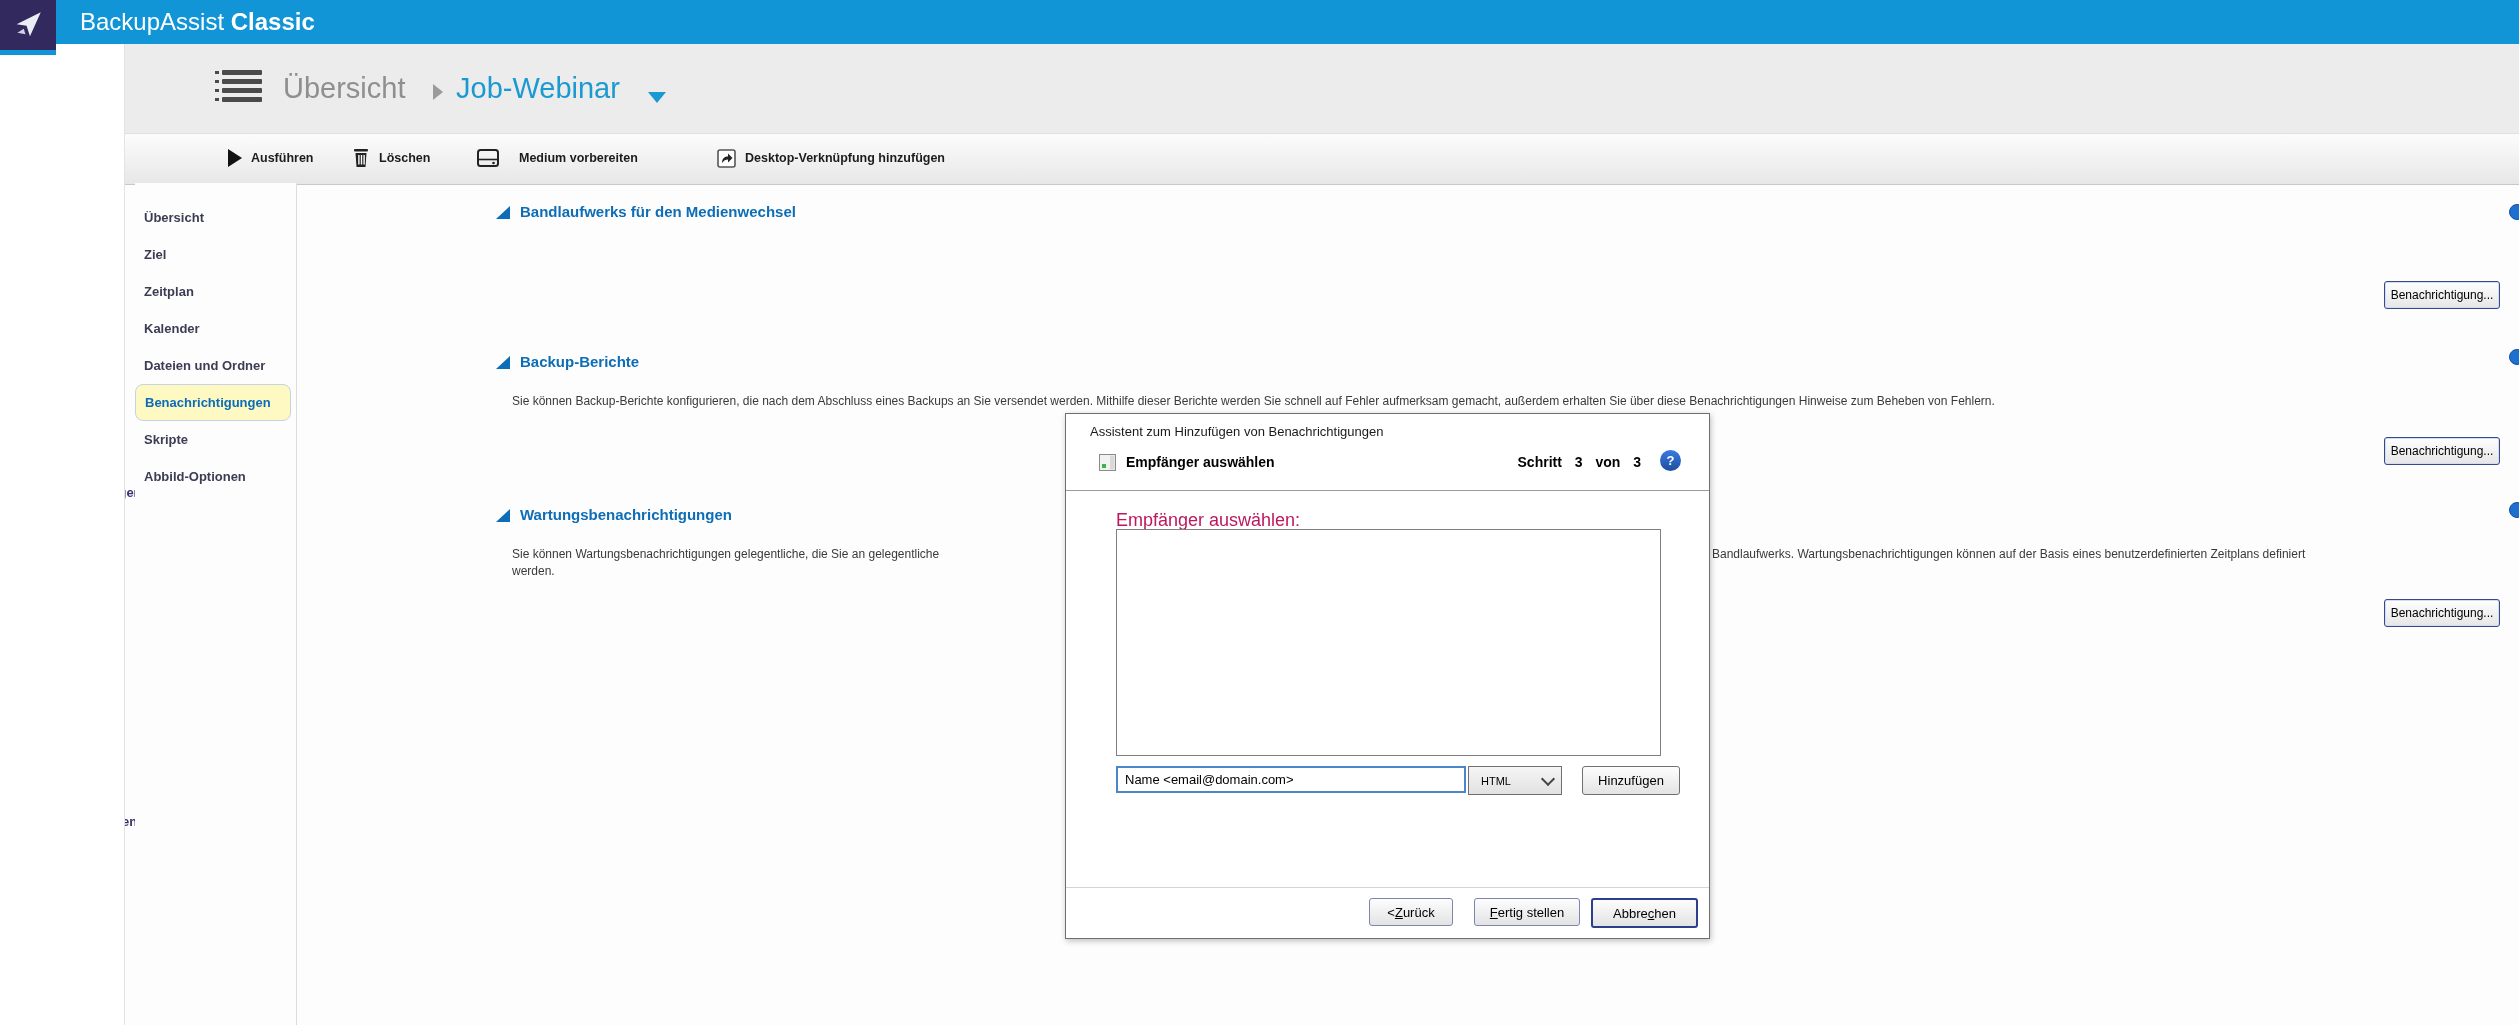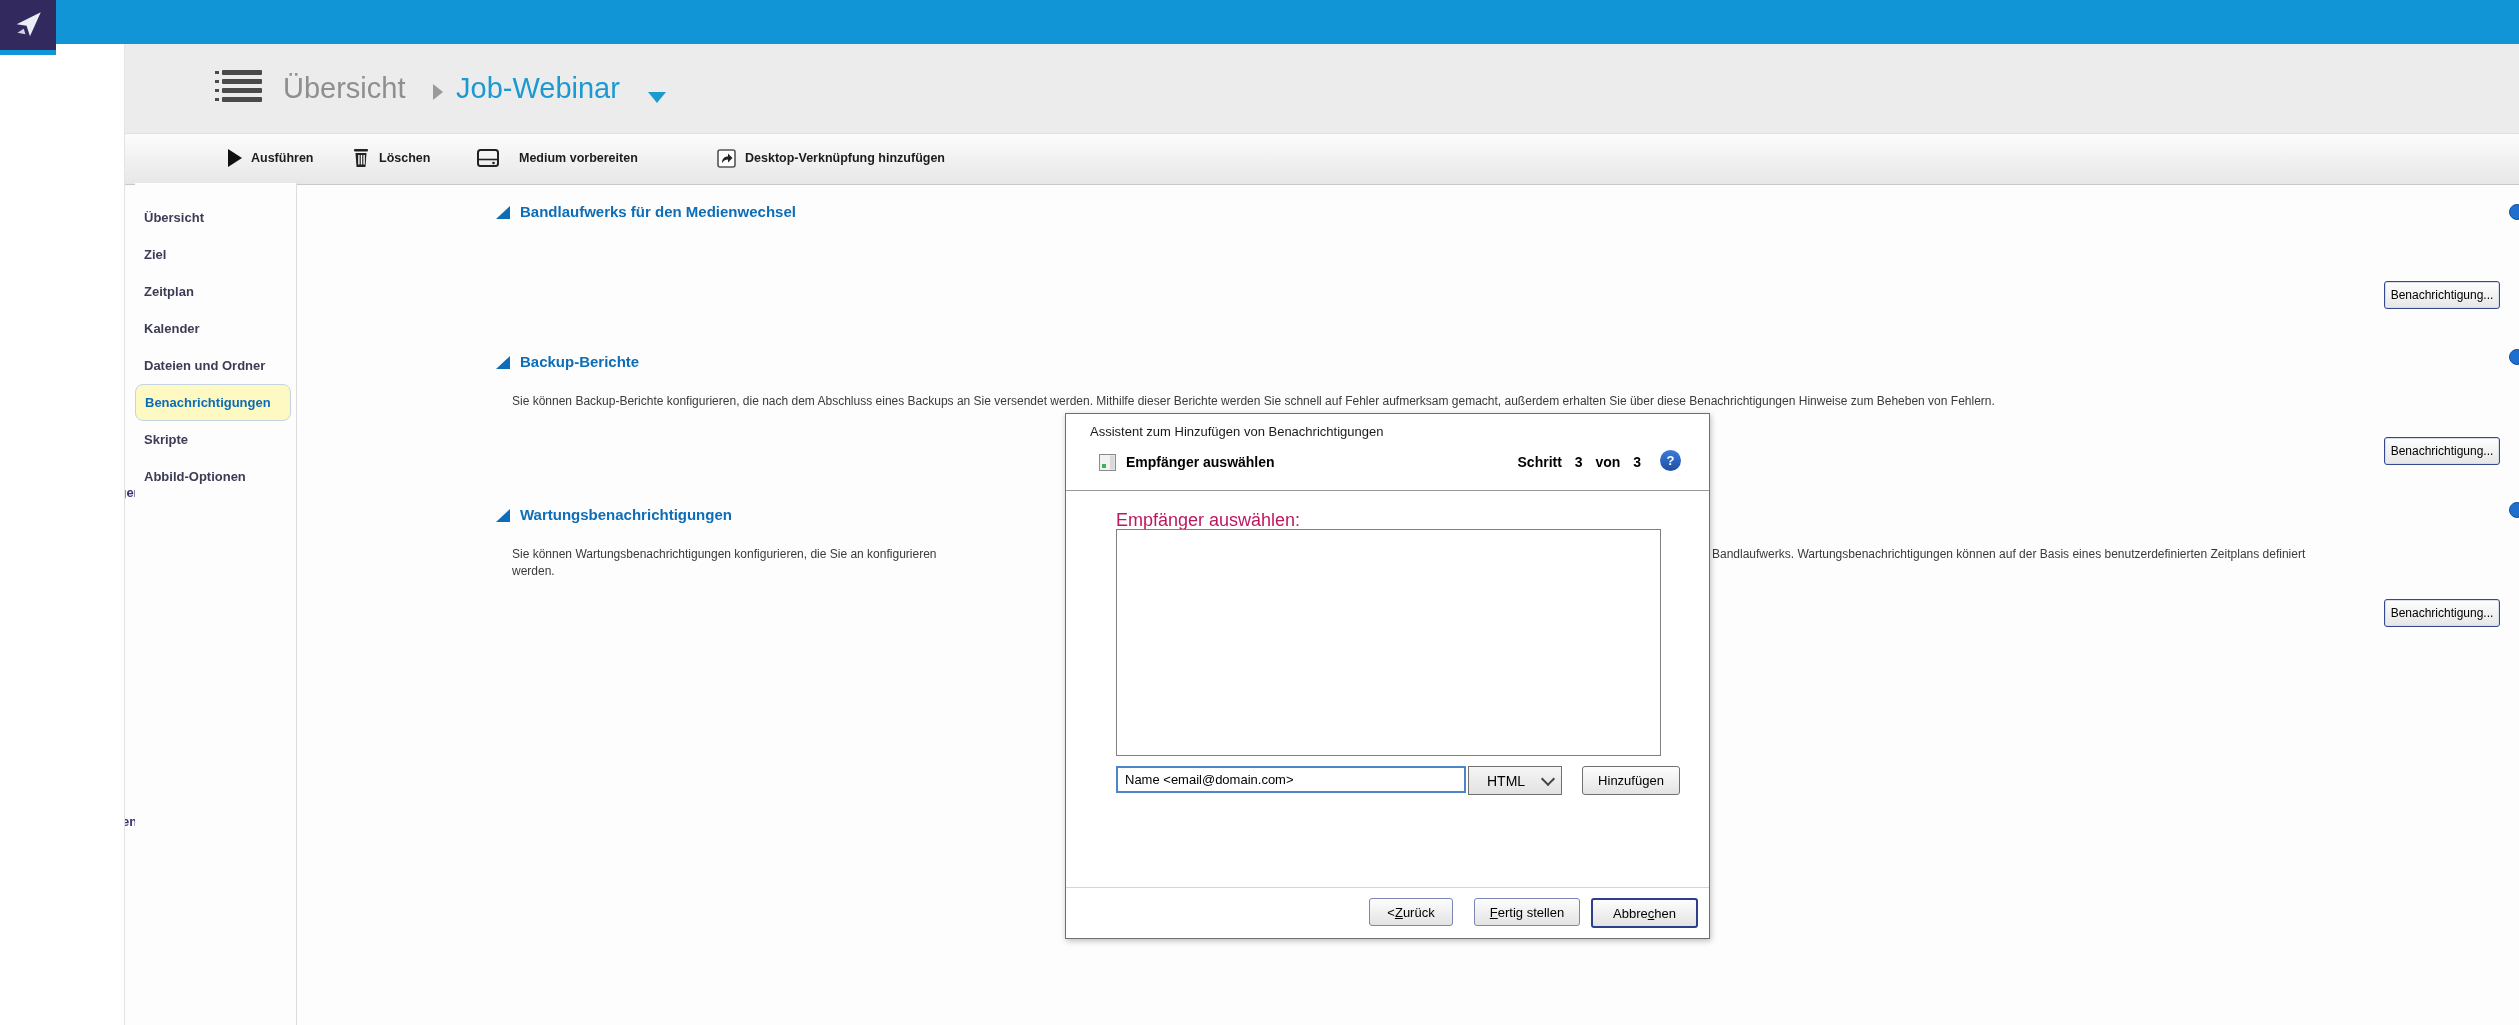--- a/index.html
+++ b/index.html
@@ -73,21 +73,21 @@
   .dlg-help{right:28px;top:36px;width:21px;height:21px;border-radius:50%;
             background:linear-gradient(#3a7be0,#1d4fa0);color:#fff;font-size:13px;font-weight:700;
             display:flex;align-items:center;justify-content:center;cursor:pointer;}
   .dlg-sep1{left:0;top:76px;width:643px;height:1px;background:#9a9a9a;}
   .dlg-label{left:50px;top:96px;font-size:18px;color:#be185d;text-align:center;}
   .dlg-listbox{left:50px;top:115px;width:543px;height:225px;background:#fff;border:1px solid #808080;cursor:default;}
   .dlg-input{left:50px;top:352px;width:332px;height:23px;border:2px solid #4a86c8;
              font-family:"Liberation Sans",sans-serif;font-size:13px;color:#000;padding:0 7px;}
   .fake-select{left:402px;top:352px;width:92px;height:27px;border:1px solid #707070;
                background:linear-gradient(#f5f5f5,#e2e2e2);display:flex;align-items:center;cursor:pointer;}
-  .fake-select .val{flex:1;padding-left:18px;font-size:14px;color:#000;}
+  .fake-select .val{flex:1;padding-left:12px;font-size:11px;color:#000;}
   .fake-select .chev{width:8px;height:8px;border-right:2px solid #444;border-bottom:2px solid #444;
                      transform:rotate(45deg);margin:-4px 8px 0 0;}
   .dlg-btn{position:absolute;display:flex;align-items:center;justify-content:center;height:26px;
            font-size:13px;color:#000;background:linear-gradient(#fdfdfd,#e3e3e3);
            border:1px solid #7a86b8;border-radius:3px;cursor:pointer;}
   .dlg-btn.focus{border:2px solid #2c3e8c;}
   .dlg-sep2{left:0;top:473px;width:643px;height:1px;background:#d5d5d5;}
   .u{text-decoration:underline;}
 
   svg{display:block;}
@@ -100,20 +100,21 @@
   <div class="abs topbar"></div>
   <div class="abs logo">
     <span>
       <svg width="34" height="34" viewBox="0 0 24 24">
         <path d="M21 3 L4 11.5 L11 12.6 L13.4 20 Z" fill="#eceef5"></path>
         <path d="M4.5 17.5 L9 14.6 L10.2 18.6 Z" fill="#cfd3e2"></path>
       </svg>
     </span>
   </div>
   <div class="abs logo-under"></div>
+  <div class="abs brand"><span>BackupAssist</span>&nbsp;<b>Classic</b></div>
 
   <div class="abs sidebar"></div>
 
   <div class="abs side-h" style="top:58px;">JOBS</div>
 
   <div class="abs side-item active" style="top:88px;height:50px;">
     <span class="ic">
       <svg width="24" height="24" viewBox="0 0 24 24" fill="#1d8fd2">
         <rect x="1" y="3" width="4" height="3.4"></rect>
           <rect x="7" y="3" width="16" height="3.4"></rect>
@@ -319,21 +320,21 @@
   <div class="abs help-dot" style="left:2509px;top:204px;"></div>
 
   <div class="abs sec-tri" style="left:496px;top:356px;"></div>
   <div class="abs sec-title" style="left:520px;top:353px;">Backup-Berichte</div>
   <div class="abs sec-body" style="left:512px;top:394px;">Sie können Backup-Berichte konfigurieren, die nach dem Abschluss eines Backups an Sie versendet werden. Mithilfe dieser Berichte werden Sie schnell auf Fehler aufmerksam gemacht, außerdem erhalten Sie über diese Benachrichtigungen Hinweise zum Beheben von Fehlern.</div>
   <div class="abs win-btn" style="left:2384px;top:437px;width:114px;height:26px;">Benachrichtigung...</div>
   <div class="abs help-dot" style="left:2509px;top:349px;"></div>
 
   <div class="abs sec-tri" style="left:496px;top:509px;"></div>
   <div class="abs sec-title" style="left:520px;top:506px;">Wartungsbenachrichtigungen</div>
-  <div class="abs sec-body" style="left:512px;top:547px;">Sie können Wartungsbenachrichtigungen konfigurieren, die Sie an konfigurieren</div>
+  <div class="abs sec-body" style="left:512px;top:547px;">Sie können Wartungsbenachrichtigungen gelegentliche, die Sie an gelegentliche</div>
   <div class="abs sec-body" style="left:1712px;top:547px;">Bandlaufwerks. Wartungsbenachrichtigungen können auf der Basis eines benutzerdefinierten Zeitplans definiert</div>
   <div class="abs sec-body" style="left:512px;top:564px;">werden.</div>
   <div class="abs win-btn" style="left:2384px;top:599px;width:114px;height:26px;">Benachrichtigung...</div>
   <div class="abs help-dot" style="left:2509px;top:502px;"></div>
 
   <div class="abs dialog">
     <div class="abs dlg-title">Assistent zum Hinzufügen von Benachrichtigungen</div>
     <div class="abs" style="left:33px;top:40px;">
       <svg width="17" height="17" viewBox="0 0 17 17">
         <rect x="0.5" y="0.5" width="16" height="16" fill="#f2f2f2" stroke="#8a8a8a"></rect>

